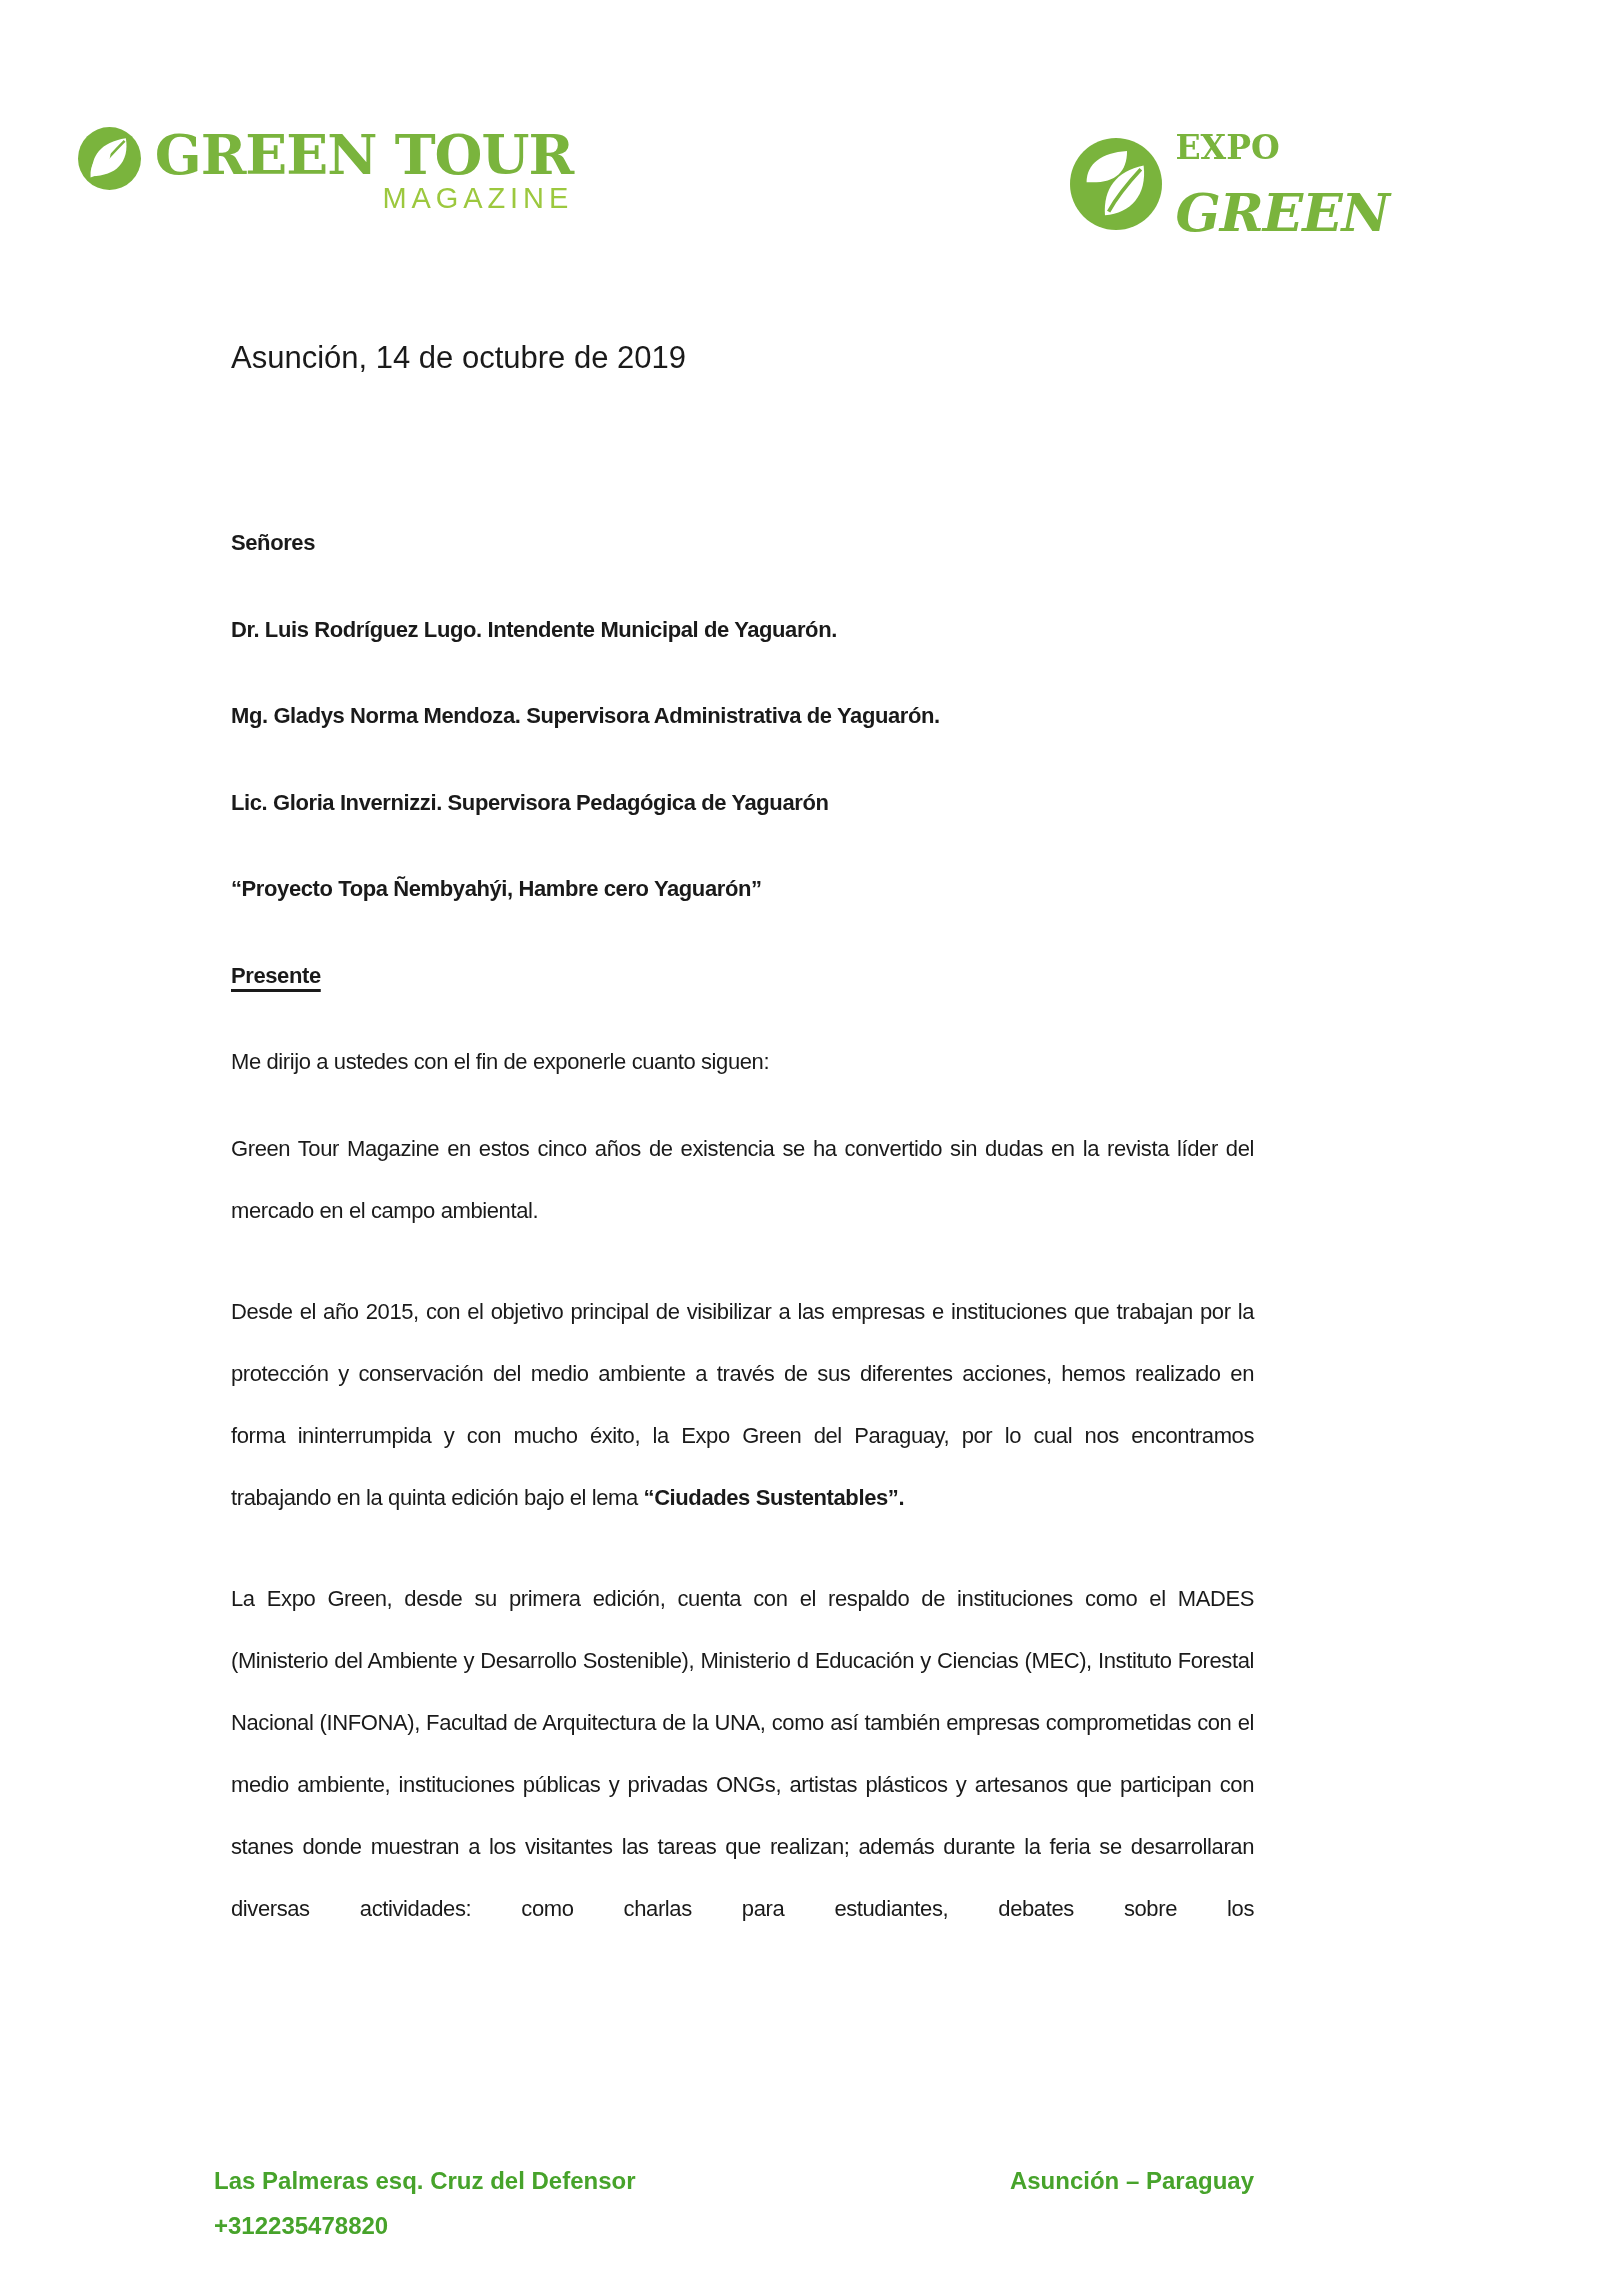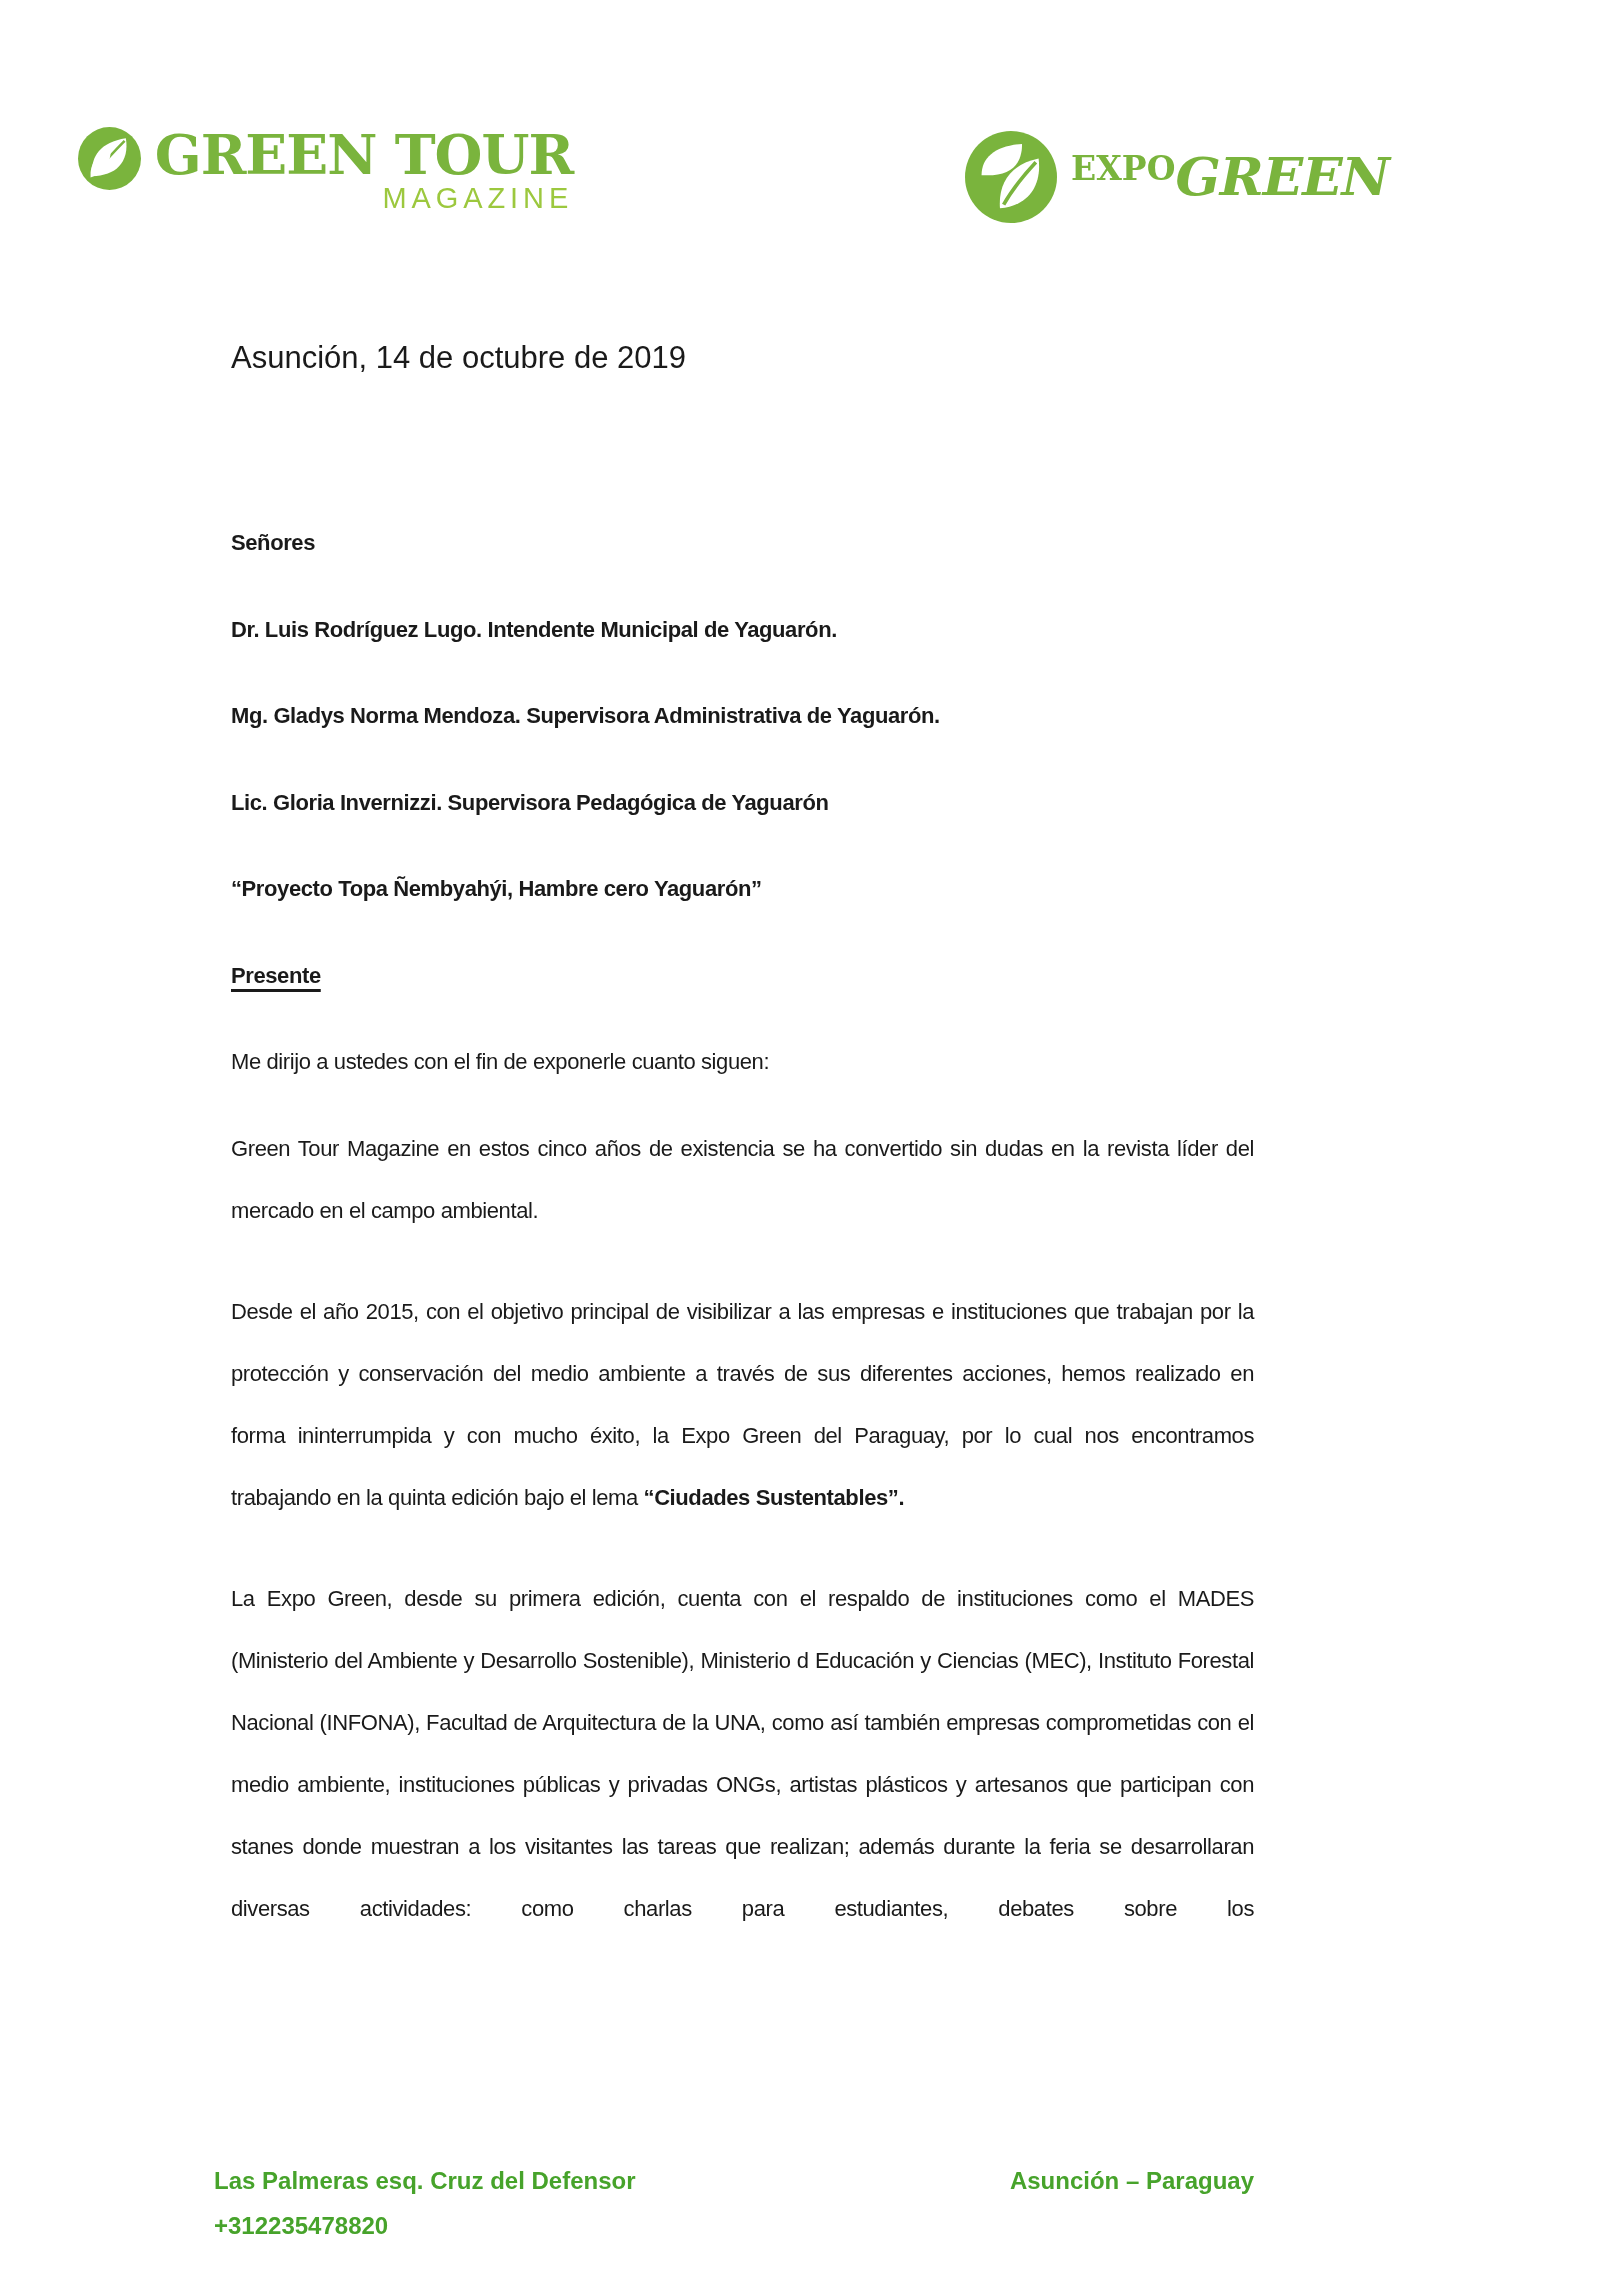--- a/index.html
+++ b/index.html
@@ -24,21 +24,21 @@
   .gt-title {
     font-family:"DejaVu Serif", serif; font-weight:bold;
     font-size:55px; line-height:55px; letter-spacing:-1px;
     color:#7ab43d; white-space:nowrap;
   }
   .gt-sub {
     font-size:29px; line-height:33px; letter-spacing:4.9px;
     color:#9cc83e; font-weight:normal;
   }
   .eg-logo { display:flex; align-items:center; gap:13.7px; margin-top:3.9px; }
-  .eg-text { display:flex; flex-direction:row; align-items:flex-start; }
+  .eg-text { display:flex; flex-direction:column; align-items:flex-start;gap:24px; }
   .eg-line1 {
     font-family:"DejaVu Serif", serif; font-weight:bold;
     font-size:33px; line-height:33px; letter-spacing:0px; color:#7ab43d;
   }
   .eg-line2 {
     font-family:"DejaVu Serif", serif; font-weight:bold;
     font-size:53px; line-height:49px; letter-spacing:-1px; color:#7ab43d;font-style:italic;
   }
   .logo-circle { display:block; }
 

